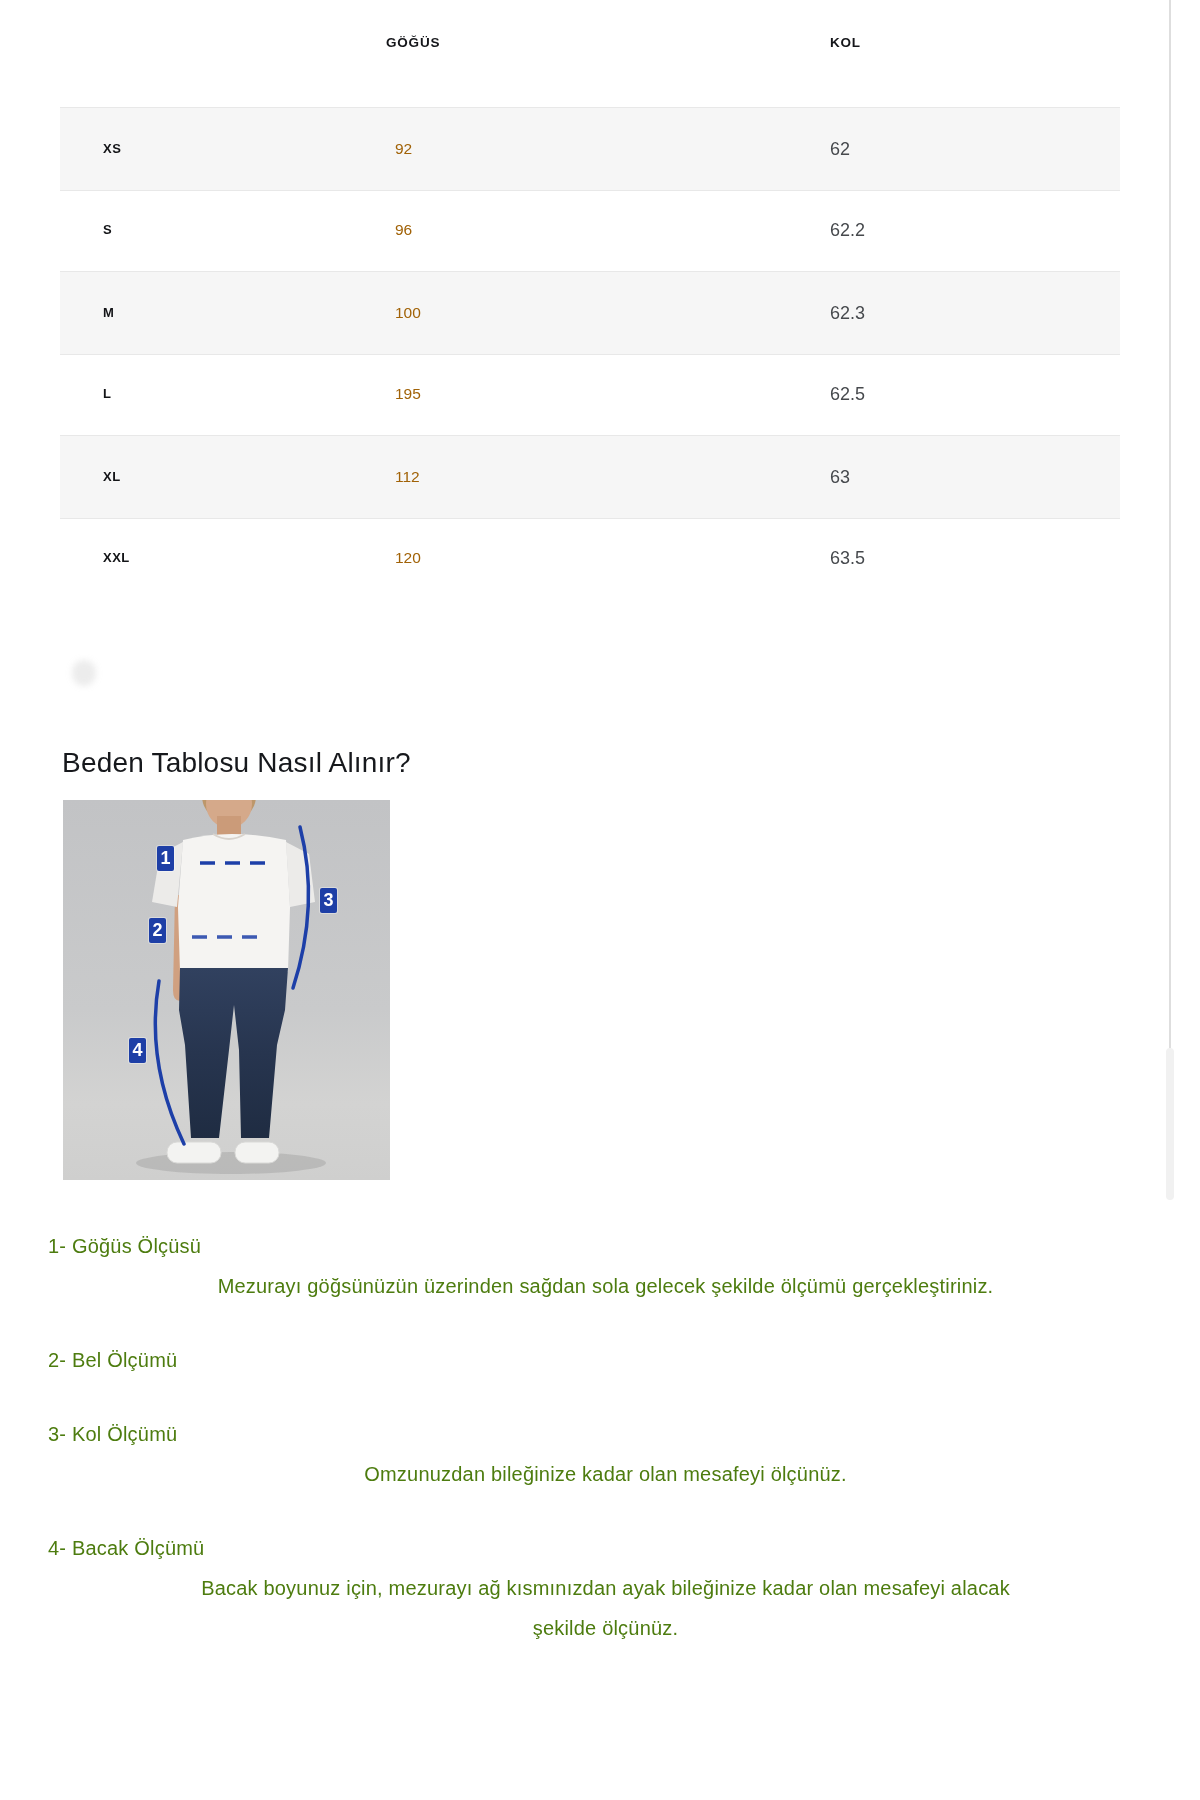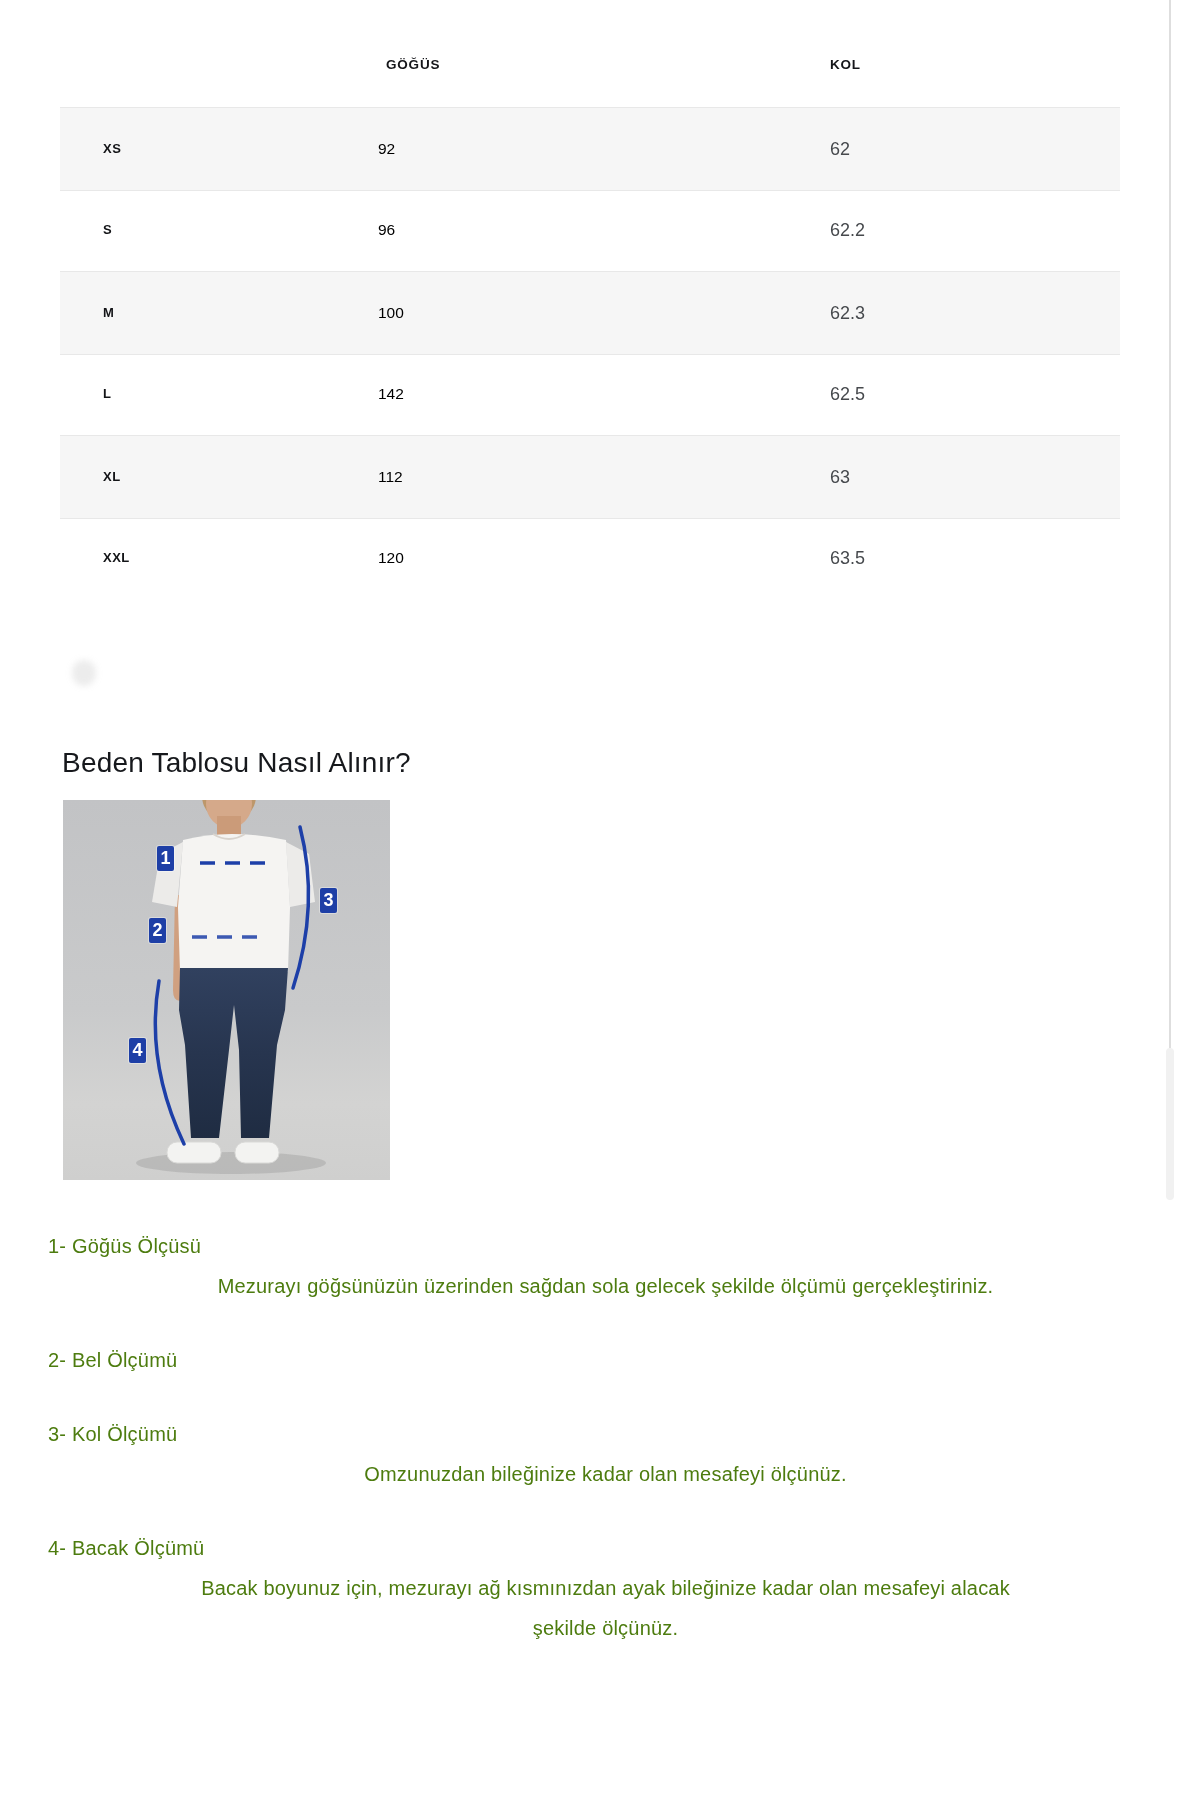--- a/index.html
+++ b/index.html
@@ -2,29 +2,29 @@
 <html><head>
 <meta charset="utf-8">
 <style>
   html,body{margin:0;padding:0;background:#ffffff;}
   .page{
     position:relative;width:1200px;height:1800px;background:#ffffff;overflow:hidden;
     font-family:"Liberation Sans","DejaVu Sans",sans-serif;color:#1a1c1f;
   }
 
   
-  .tbl-header{position:absolute;top:50px;left:60px;width:1060px;height:30px;line-height:30px;}
+  .tbl-header{position:absolute;top:28px;left:60px;width:1060px;height:30px;line-height:30px;}
   .th{position:absolute;top:0;font-size:13.5px;font-weight:bold;letter-spacing:.8px;color:#15161a;}
   .th-gogus{left:326px;}
   .th-kol{left:770px;}
   .trow{position:absolute;left:60px;width:1060px;height:82px;line-height:82px;}
   .trow.striped{background:#f6f6f6;border-top:1px solid #e8e8e8;border-bottom:1px solid #e8e8e8;}
   .cell{position:absolute;top:0;height:82px;line-height:82px;white-space:nowrap;}
   .c-size{left:15px;font-size:13px;font-weight:bold;letter-spacing:.5px;color:#131417;margin-left:28px;}
-  .c-gogus{left:318px;font-size:15.5px;color:#000000;}
+  .c-gogus{left:335px;font-size:15.5px;color:#a16207;}
   .c-kol{left:770px;font-size:18px;color:#46494d;}
   .r0{top:107px;} .r1{top:189px;} .r2{top:271px;} .r3{top:353px;} .r4{top:435px;} .r5{top:517px;}
 
   
   .smudge{position:absolute;left:72px;top:660px;width:24px;height:26px;border-radius:50%;
     background:rgba(150,150,150,0.18);filter:blur(3px);}
 
   
   .guide-heading{position:absolute;left:62px;top:724px;font-size:28px;font-weight:normal;
     color:#16181c;letter-spacing:.2px;}
@@ -70,21 +70,21 @@
     <span class="cell c-gogus">96</span>
     <span class="cell c-kol">62.2</span>
   </div>
   <div class="trow striped r2">
     <span class="cell c-size">M</span>
     <span class="cell c-gogus">100</span>
     <span class="cell c-kol">62.3</span>
   </div>
   <div class="trow r3">
     <span class="cell c-size">L</span>
-    <span class="cell c-gogus">142</span>
+    <span class="cell c-gogus">195</span>
     <span class="cell c-kol">62.5</span>
   </div>
   <div class="trow striped r4">
     <span class="cell c-size">XL</span>
     <span class="cell c-gogus">112</span>
     <span class="cell c-kol">63</span>
   </div>
   <div class="trow r5">
     <span class="cell c-size">XXL</span>
     <span class="cell c-gogus">120</span>

